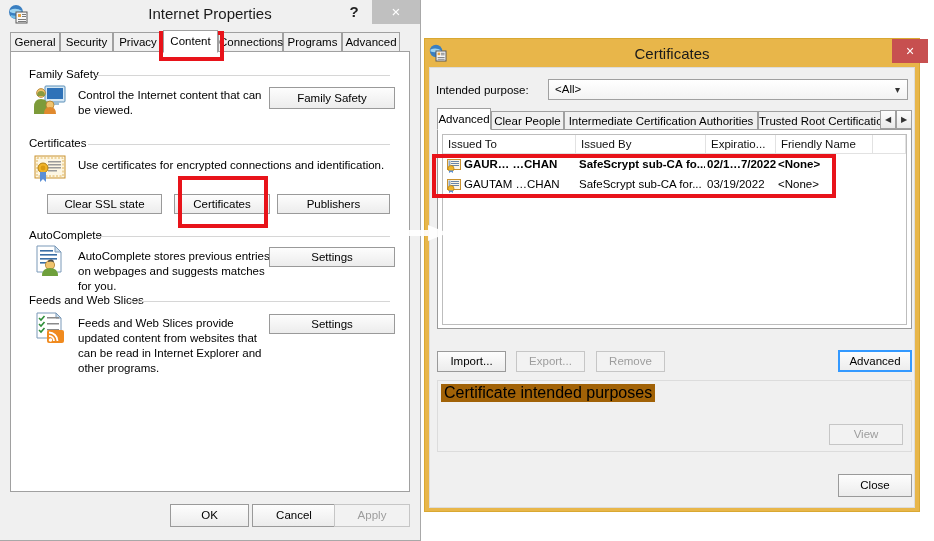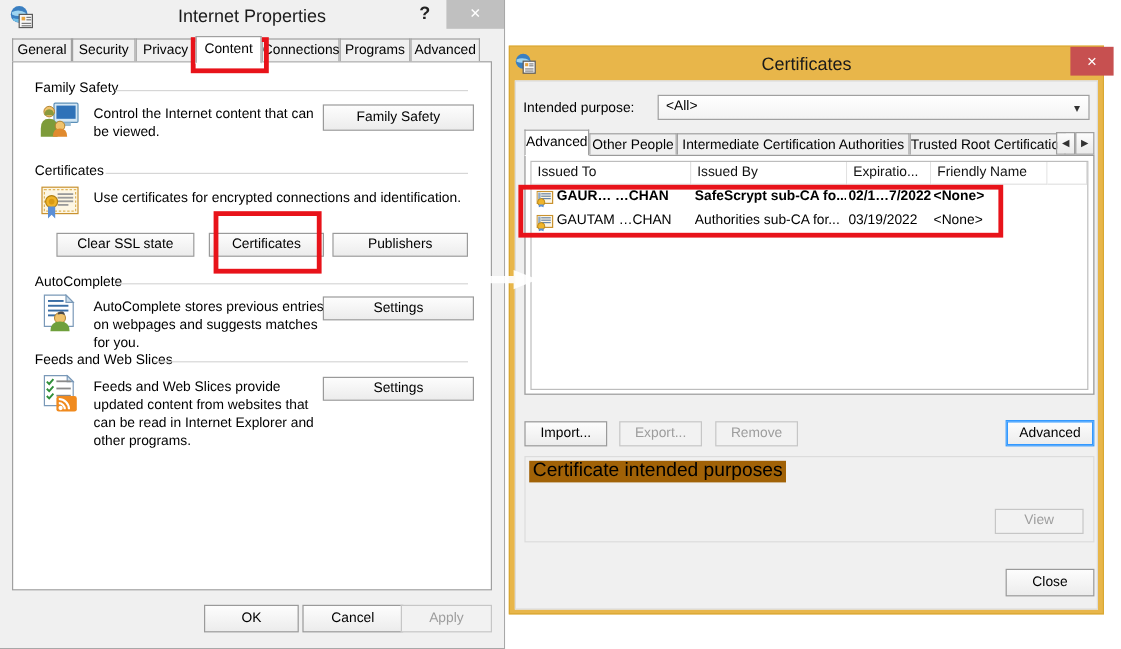--- a/index.html
+++ b/index.html
@@ -348,21 +348,21 @@
 
 <div class="abs" id="ip-label">Intended purpose:</div>
 <div class="abs" id="ip-combo">
   <span id="ip-value">&lt;All&gt;</span>
   <span id="ip-arrow">▾</span>
 </div>
 
 <div class="abs" style="left:437px;top:129px;width:475px;height:200px;background:#ffffff;border:1px solid #9a9a9a;box-sizing:border-box;"></div>
 
 <div class="ctab active" style="left:437px;width:54px;">Advanced</div>
-<div class="ctab" style="left:491px;width:73px;">Other People</div>
+<div class="ctab" style="left:491px;width:73px;">Clear People</div>
 <div class="ctab" style="left:564px;width:194px;">Intermediate Certification Authorities</div>
 <div class="ctab" style="left:758px;width:130px;">Trusted Root Certification</div>
 <div class="tabscroll" style="left:880px;">◀</div>
 <div class="tabscroll" style="left:896px;">▶</div>
 
 <div class="abs" id="cert-listpanel">
   <div id="cert-listinner">
 
     <div class="lv-head" style="left:133px;width:130px;">Issued By</div>
     <div class="lv-head" style="left:0px;width:133px;">Issued To</div>
@@ -390,21 +390,21 @@
       <svg class="ico" style="left:4px;top:3px;" width="15" height="14" viewBox="0 0 15 14">
         <rect x="0.5" y="0.5" width="13" height="10" fill="#fdf6e3" stroke="#c9922f"></rect>
         <rect x="4" y="2" width="8" height="1" fill="#6a86a8"></rect>
         <rect x="4" y="4" width="8" height="1" fill="#6a86a8"></rect>
         <rect x="4" y="6" width="8" height="1" fill="#6a86a8"></rect>
         <rect x="1.5" y="1.5" width="2" height="7" fill="#8fa8c4"></rect>
         <circle cx="4" cy="9.5" r="3" fill="#f0b429" stroke="#b07f12" stroke-width="0.7"></circle>
         <path d="M2 11.5 L2 14 L4 12.8 L6 14 L6 11.5 Z" fill="#5b8fd6"></path>
       </svg>
       <div class="lv-cell" style="left:21px;width:112px;">GAUTAM   …CHAN</div>
-      <div class="lv-cell" style="left:136px;width:126px;">Authorities sub-CA for...</div>
+      <div class="lv-cell" style="left:136px;width:126px;">SafeScrypt sub-CA for...</div>
       <div class="lv-cell" style="left:264px;width:70px;">03/19/2022</div>
       <div class="lv-cell" style="left:335px;width:95px;">&lt;None&gt;</div>
     </div>
 
   </div>
 </div>
 
 <div class="winbtn" style="left:437px;top:351px;width:69px;height:21px;line-height:19px;">Import...</div>
 <div class="winbtn disabled" style="left:516px;top:351px;width:69px;height:21px;line-height:19px;">Export...</div>
 <div class="winbtn disabled" style="left:596px;top:351px;width:69px;height:21px;line-height:19px;">Remove</div>

